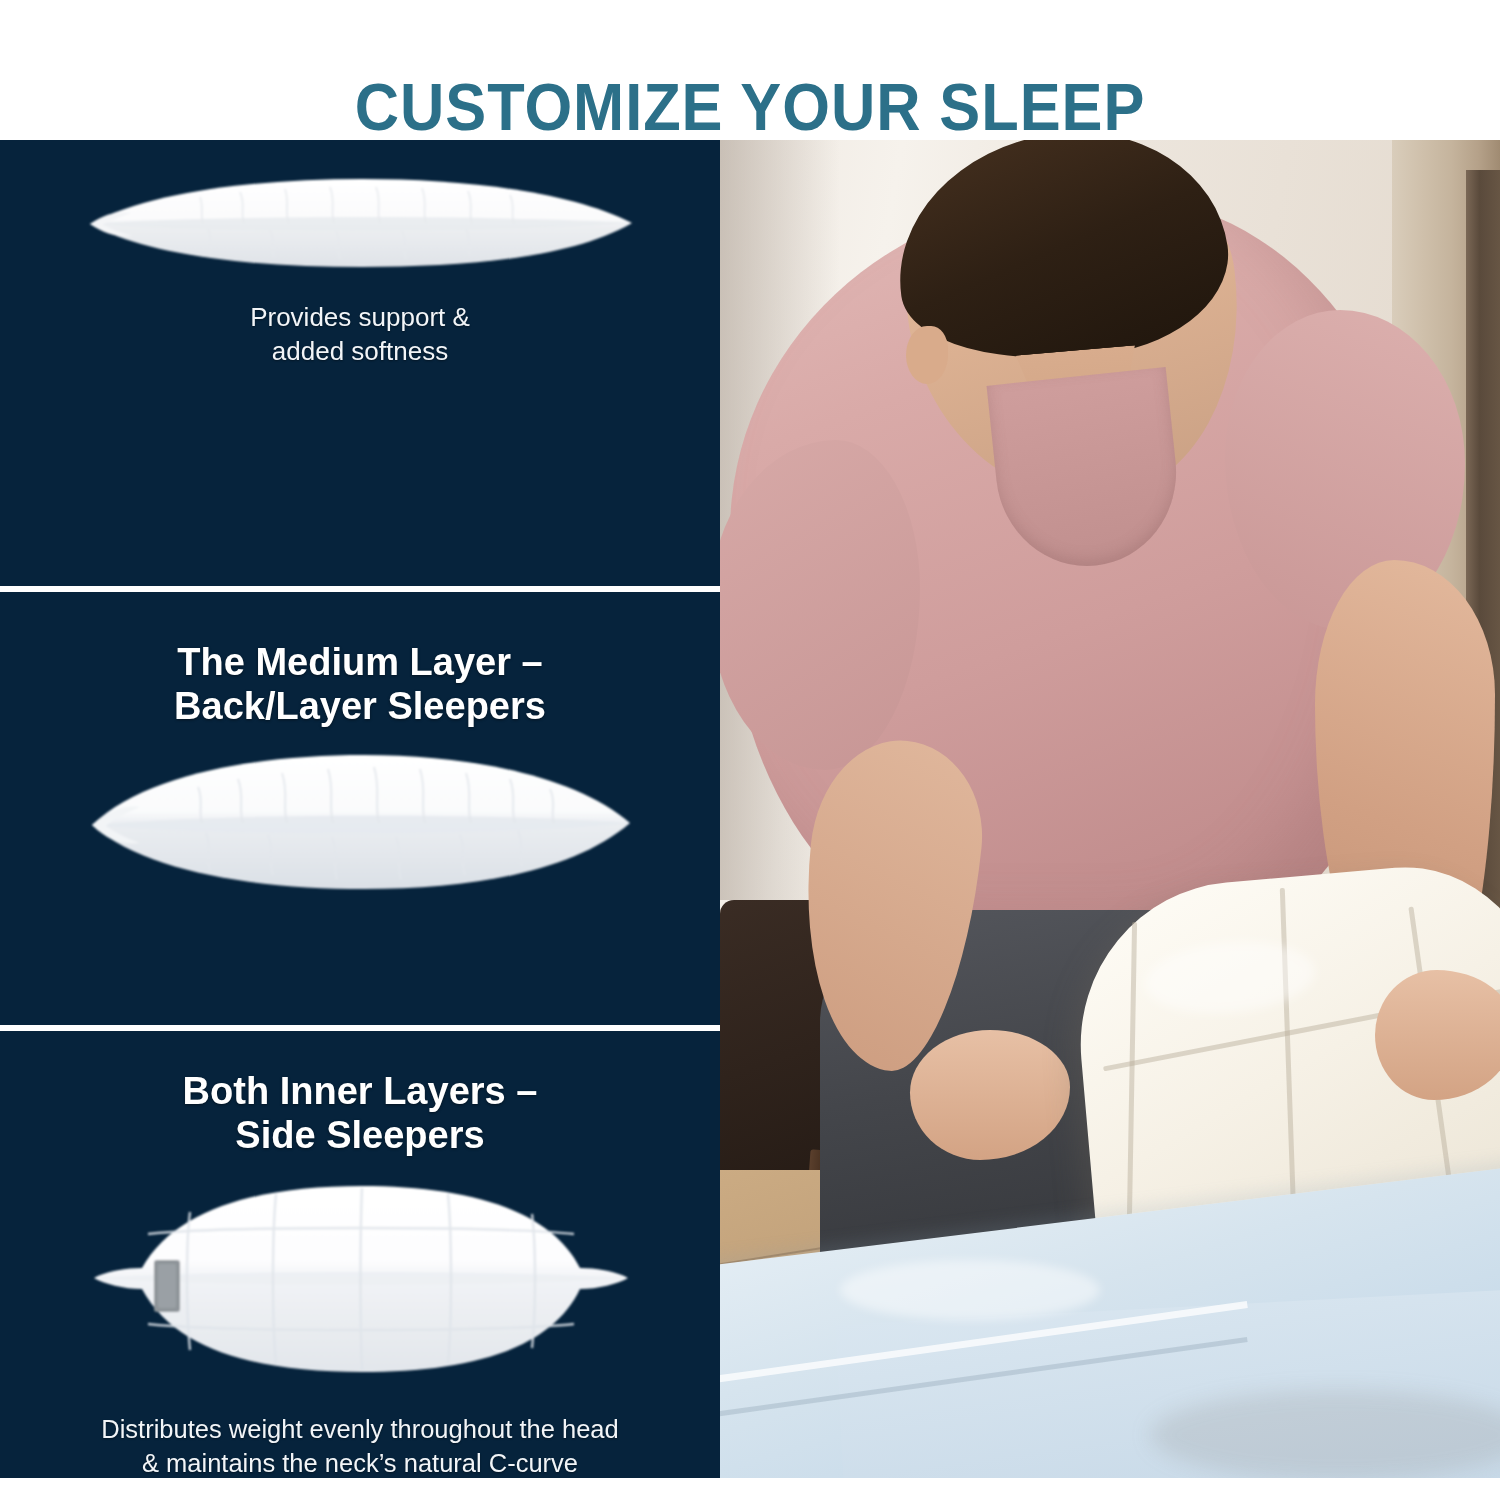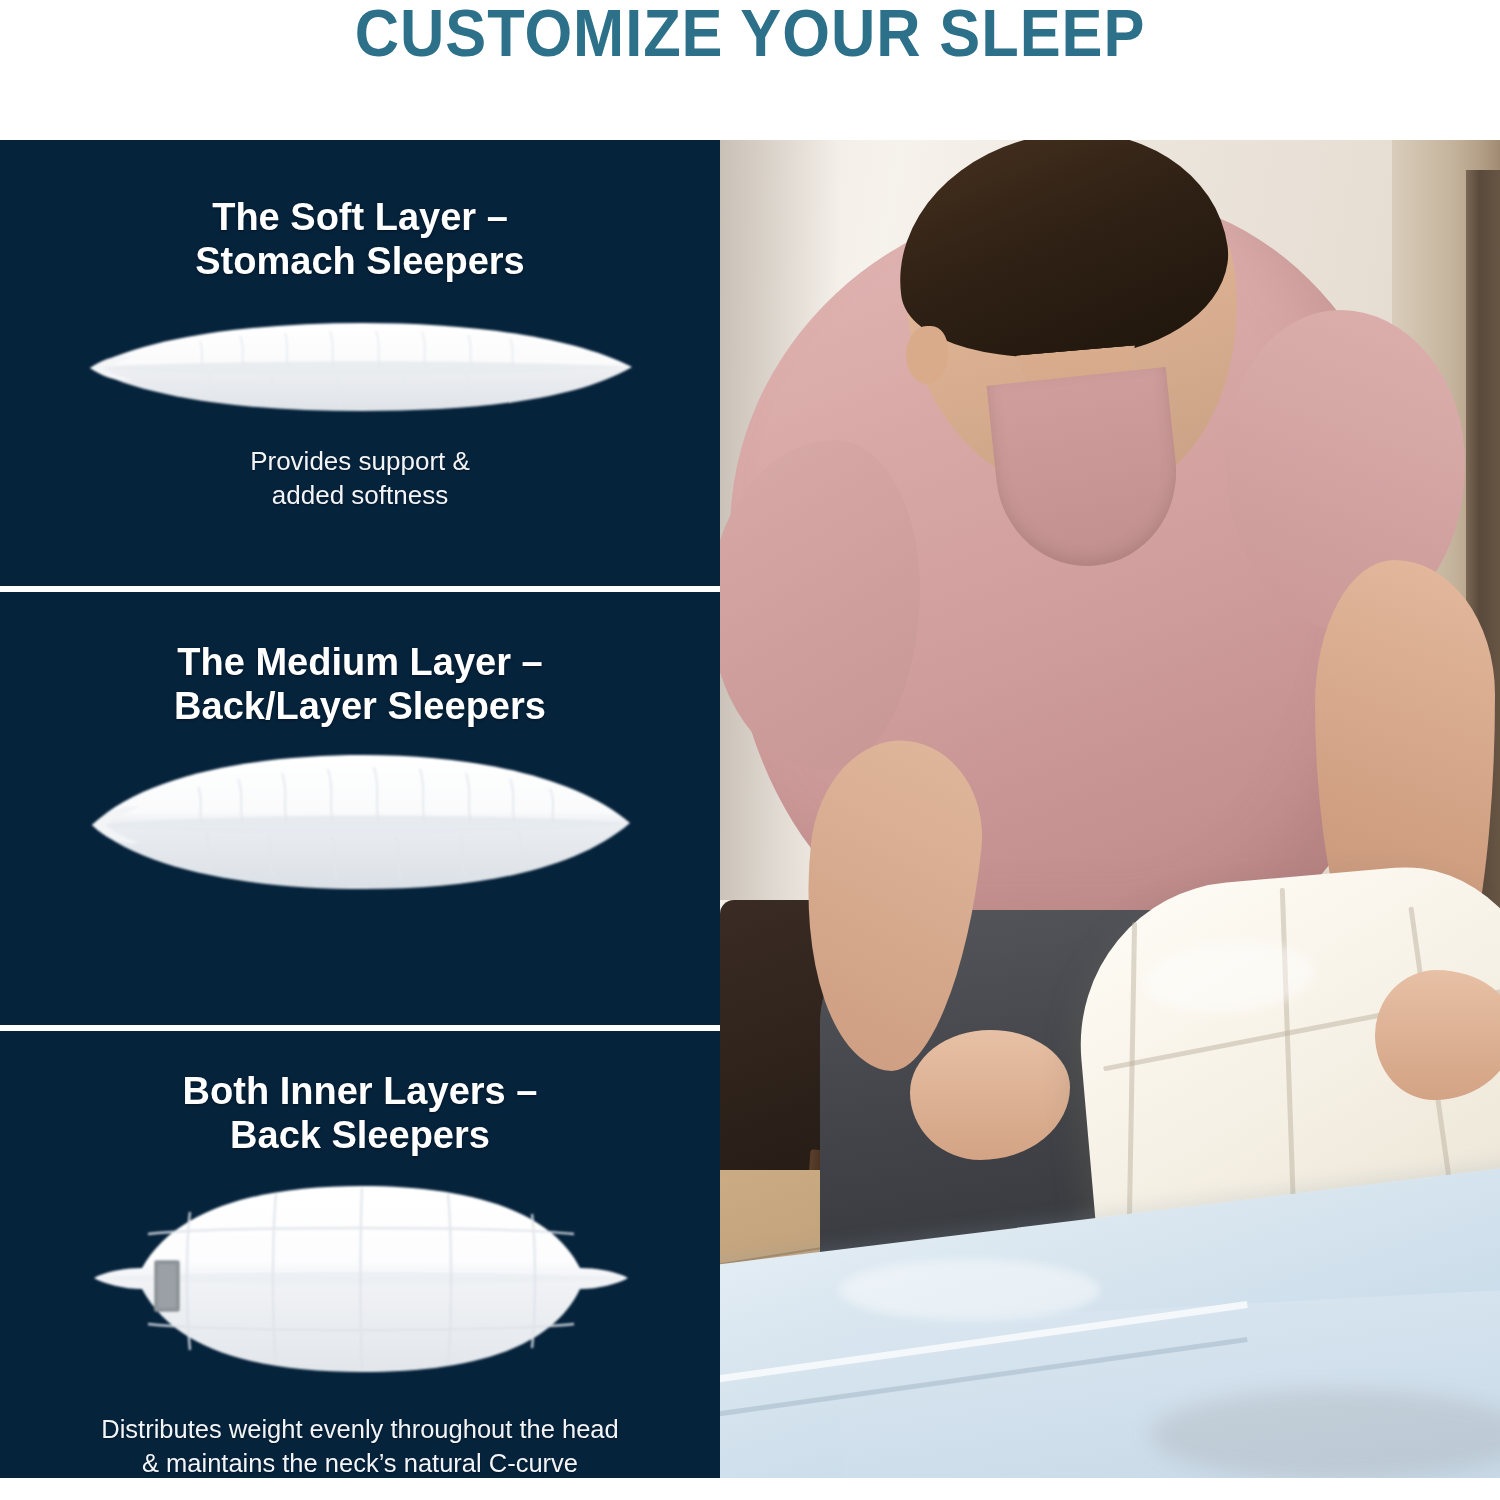--- a/index.html
+++ b/index.html
@@ -20,21 +20,21 @@
     background: #ffffff;
   }
 
   
   .header {
     position: absolute;
     left: 0; top: 0;
     width: 1500px; height: 140px;
     background: #ffffff;
     display: flex;
-    align-items: flex-start;
+    align-items: flex-end;
     justify-content: center;
   }
   .header-title {
     font-size: 66px;
     font-weight: 700;
     letter-spacing: 1px;
     color: #2c7089;
     font-family: "Liberation Sans Narrow", "Liberation Sans", sans-serif;
     transform: scaleX(0.93);
     white-space: nowrap;
@@ -321,22 +321,20 @@
 
   <div class="header">
     <div class="header-title">CUSTOMIZE YOUR SLEEP</div>
   </div>
 
   <div class="body-row">
 
     <div class="left-col">
 
       <div class="panel p1">
-        <div class="panel-heading">The Soft Layer –
-Stomach Sleepers</div>
 
         <div class="pillow-wrap">
           <svg class="pillow-svg" width="560" height="110" viewBox="0 0 560 110">
             <defs>
               <linearGradient id="g1a" x1="0" y1="0" x2="0" y2="1">
                 <stop offset="0%" stop-color="#ffffff"></stop>
                 <stop offset="45%" stop-color="#fbfbfc"></stop>
                 <stop offset="55%" stop-color="#eceef1"></stop>
                 <stop offset="100%" stop-color="#dfe3e8"></stop>
               </linearGradient>
@@ -414,21 +412,21 @@
             </g>
           </svg>
         </div>
 
       </div>
 
       <div class="divider"></div>
 
       <div class="panel p3">
         <div class="panel-heading">Both Inner Layers –
-Back Sleepers</div>
+Side Sleepers</div>
 
         <div class="pillow-wrap">
           <svg class="pillow-svg" width="560" height="215" viewBox="0 0 560 215">
             <defs>
               <linearGradient id="g3a" x1="0" y1="0" x2="0" y2="1">
                 <stop offset="0%" stop-color="#ffffff"></stop>
                 <stop offset="40%" stop-color="#fdfdfe"></stop>
                 <stop offset="50%" stop-color="#f1f3f6"></stop>
                 <stop offset="100%" stop-color="#e2e6eb"></stop>
               </linearGradient>

